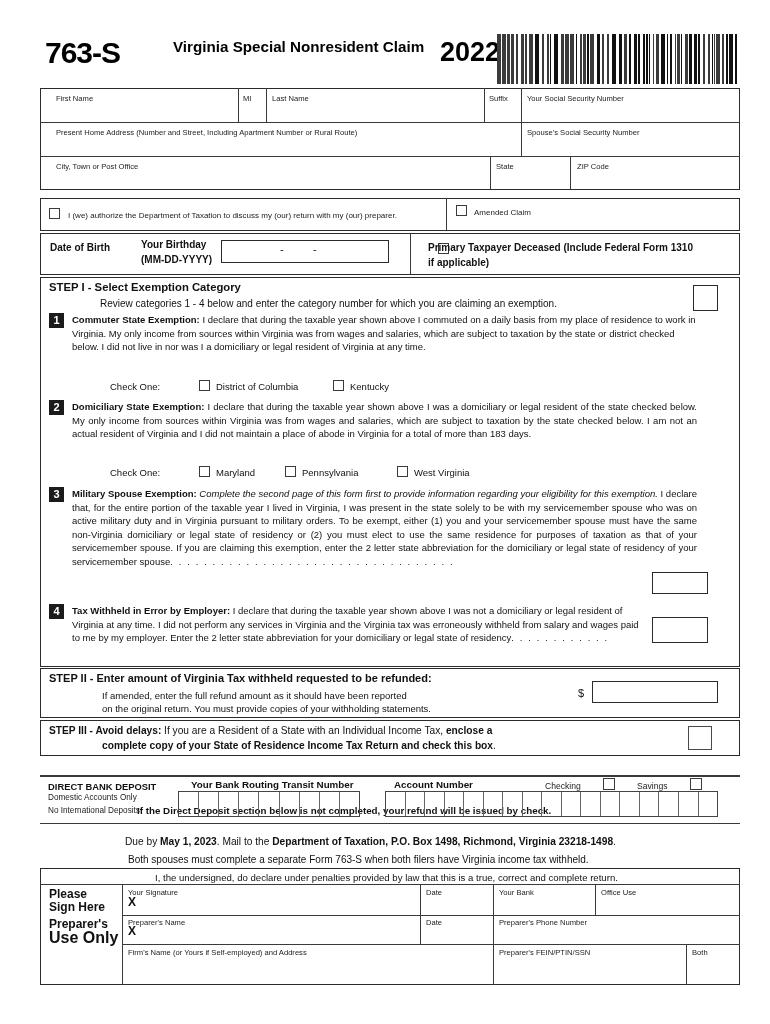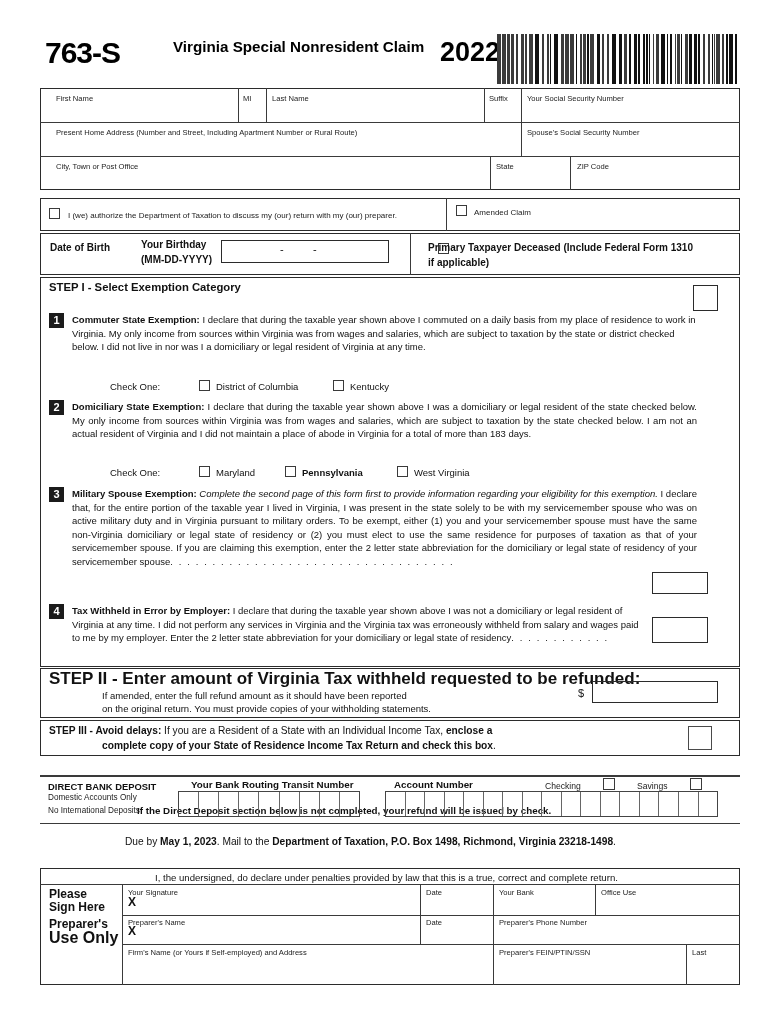--- a/index.html
+++ b/index.html
@@ -161,50 +161,51 @@
   <div class="txt b" style="left:141px;top:238px;font-size:10px;">Your Birthday</div>
   <div class="txt b" style="left:141px;top:253px;font-size:10px;">(MM-DD-YYYY)</div>
   <div class="bx" style="left:221px;top:240px;width:168px;height:23px;"></div>
   <div class="txt" style="left:280px;top:243px;font-size:11px;">-</div>
   <div class="txt" style="left:313px;top:243px;font-size:11px;">-</div>
   <div class="cb" style="left:438px;top:243px;"></div>
   <div class="txt b" style="left:428px;top:240px;width:272px;font-size:10px;line-height:15px;">Primary Taxpayer Deceased (Include Federal Form 1310 if applicable)</div>
 
   <div class="bx" style="left:40px;top:277px;width:700px;height:390px;"></div>
   <div class="txt b" style="left:49px;top:281px;font-size:11.3px;">STEP I - Select Exemption Category</div>
+  <div class="txt" style="left:100px;top:297px;width:585px;font-size:10px;">Review categories 1 - 4 below and enter the category number for which you are claiming an exemption.</div>
   <div class="bx" style="left:693px;top:285px;width:25px;height:26px;"></div>
 
   <div class="sq" style="left:49px;top:313px;">1</div>
   <div class="txt" style="left:72px;top:313px;width:625px;"><span class="b">Commuter State Exemption:</span><span> I declare that during the taxable year shown above I commuted on a daily basis from my place of residence to work in Virginia. My only income from sources within Virginia was from wages and salaries, which are subject to taxation by the state or district checked below. I did not live in nor was I a domiciliary or legal resident of Virginia at any time.</span></div>
   <div class="txt" style="left:110px;top:380px;">Check One:</div>
   <div class="cb" style="left:199px;top:380px;"></div>
   <div class="txt" style="left:216px;top:380px;">District of Columbia</div>
   <div class="cb" style="left:333px;top:380px;"></div>
   <div class="txt" style="left:350px;top:380px;">Kentucky</div>
 
   <div class="sq" style="left:49px;top:400px;">2</div>
   <div class="txt" style="left:72px;top:400px;width:625px;text-align:justify;"><span class="b">Domiciliary State Exemption:</span><span> I declare that during the taxable year shown above I was a domiciliary or legal resident of the state checked below.  My only income from sources within Virginia was from wages and salaries, which are subject to taxation by the state checked below. I am not an actual resident of Virginia and I did not maintain a place of abode in Virginia for a total of more than 183 days.</span></div>
   <div class="txt" style="left:110px;top:466px;">Check One:</div>
   <div class="cb" style="left:199px;top:466px;"></div>
   <div class="txt" style="left:216px;top:466px;">Maryland</div>
   <div class="cb" style="left:285px;top:466px;"></div>
-  <div class="txt" style="left:302px;top:466px;font-weight:bold;">Pennsylvania</div>
+  <div class="txt" style="left:302px;top:466px;">Pennsylvania</div>
   <div class="cb" style="left:397px;top:466px;"></div>
   <div class="txt" style="left:414px;top:466px;">West Virginia</div>
 
   <div class="sq" style="left:49px;top:487px;">3</div>
   <div class="txt" style="left:72px;top:487px;width:625px;text-align:justify;"><span class="b">Military Spouse Exemption:</span><span class="i"> Complete the second page of this form first to provide information regarding your eligibility for this exemption.</span><span> I declare that, for the entire portion of the taxable year I lived in Virginia, I was present in the state solely to be with my servicemember spouse who was on active military duty and in Virginia pursuant to military orders. To be exempt, either (1) you and your servicemember spouse must have the same non-Virginia domiciliary or legal state of residency or (2) you must elect to use the same residence for purposes of taxation as that of your servicemember spouse. If you are claiming this exemption, enter the 2 letter state abbreviation for the domiciliary or legal state of residency of your servicemember spouse</span><span class="dots">. . . . . . . . . . . . . . . . . . . . . . . . . . . . . . . . . .</span></div>
   <div class="bx" style="left:652px;top:572px;width:56px;height:22px;"></div>
 
   <div class="sq" style="left:49px;top:604px;">4</div>
   <div class="txt" style="left:72px;top:604px;width:570px;"><span class="b">Tax Withheld in Error by Employer:</span><span> I declare that during the taxable year shown above I was not a domiciliary or legal resident of Virginia at any time. I did not perform any services in Virginia and the Virginia tax was erroneously withheld from salary and wages paid to me by my employer. Enter the 2 letter state abbreviation for your domiciliary or legal state of residency</span><span class="dots">. . . . . . . . . . . .</span></div>
   <div class="bx" style="left:652px;top:617px;width:56px;height:26px;"></div>
 
   <div class="bx" style="left:40px;top:668px;width:700px;height:50px;"></div>
-  <div class="txt b" style="left:49px;top:672px;font-size:17px;">STEP II - Enter amount of Virginia Tax withheld requested to be refunded:</div>
+  <div class="txt b" style="left:49px;top:672px;font-size:11px;">STEP II - Enter amount of Virginia Tax withheld requested to be refunded:</div>
   <div class="txt" style="left:102px;top:702px;">on the original return. You must provide copies of your withholding statements.</div>
   <div class="txt" style="left:102px;top:689px;">If amended, enter the full refund amount as it should have been reported</div>
   <div class="txt" style="left:578px;top:687px;font-size:11px;">$</div>
   <div class="bx" style="left:592px;top:681px;width:126px;height:22px;"></div>
 
   <div class="bx" style="left:40px;top:720px;width:700px;height:36px;"></div>
   <div class="txt" style="left:49px;top:724px;font-size:10.2px;"><span class="b">STEP III - Avoid delays:</span><span> If you are a Resident of a State with an Individual Income Tax, </span><span class="b">enclose a</span></div>
   <div class="txt" style="left:102px;top:739px;font-size:10.2px;"><span class="b">complete copy of your State of Residence Income Tax Return and check this box</span><span>.</span></div>
   <div class="cbg" style="left:688px;top:726px;width:24px;height:24px;"></div>
 
@@ -249,20 +250,21 @@
       <div></div>
       <div></div>
     </div>
 
   <div class="cap" style="left:545px;top:781px;font-size:8.6px;">Checking</div>
   <div class="cb" style="left:603px;top:778px;width:12px;height:12px;"></div>
   <div class="cap" style="left:637px;top:781px;font-size:8.6px;">Savings</div>
   <div class="cb" style="left:690px;top:778px;width:12px;height:12px;"></div>
 
   <div class="txt" style="left:125px;top:835px;font-size:10.2px;"><span>Due by </span><span class="b">May 1, 2023</span><span>. Mail to the </span><span class="b">Department of Taxation, P.O. Box 1498, Richmond, Virginia 23218-1498</span><span>.</span></div>
+  <div class="txt" style="left:128px;top:853px;font-size:10px;">Both spouses must complete a separate Form 763-S when both filers have Virginia income tax withheld.</div>
 
   <div class="bx" style="left:40px;top:868px;width:700px;height:117px;"></div>
   <div class="hline" style="left:40px;top:884px;width:700px;"></div>
   <div class="hline" style="left:122px;top:915px;width:618px;"></div>
   <div class="hline" style="left:122px;top:944px;width:618px;"></div>
   <div class="vline" style="left:122px;top:884px;height:101px;"></div>
   <div class="vline" style="left:420px;top:884px;height:60px;"></div>
   <div class="vline" style="left:493px;top:884px;height:60px;"></div>
   <div class="vline" style="left:595px;top:884px;height:31px;"></div>
   <div class="vline" style="left:493px;top:944px;height:41px;"></div>
@@ -289,16 +291,16 @@
   <div class="bxl" style="left:145px;top:925px;width:265px;height:16px;border:none;"></div>
   <div class="cap" style="left:426px;top:918px;">Date</div>
   <div class="bxl" style="left:426px;top:928px;width:60px;height:14px;border:none;"></div>
   <div class="cap" style="left:499px;top:918px;">Preparer's Phone Number</div>
   <div class="bxl" style="left:499px;top:928px;width:150px;height:14px;border:none;"></div>
 
   <div class="cap" style="left:128px;top:948px;">Firm's Name (or Yours if Self-employed) and Address</div>
   <div class="bxl" style="left:128px;top:958px;width:350px;height:22px;border:none;"></div>
   <div class="cap" style="left:499px;top:948px;">Preparer's FEIN/PTIN/SSN</div>
   <div class="bxl" style="left:499px;top:958px;width:175px;height:22px;border:none;"></div>
-  <div class="cap" style="left:692px;top:948px;">Last</div>
+  <div class="cap" style="left:692px;top:948px;">Both</div>
   <div class="bxl" style="left:692px;top:958px;width:40px;height:22px;border:none;"></div>
 
 </div>
 
 </body></html>

